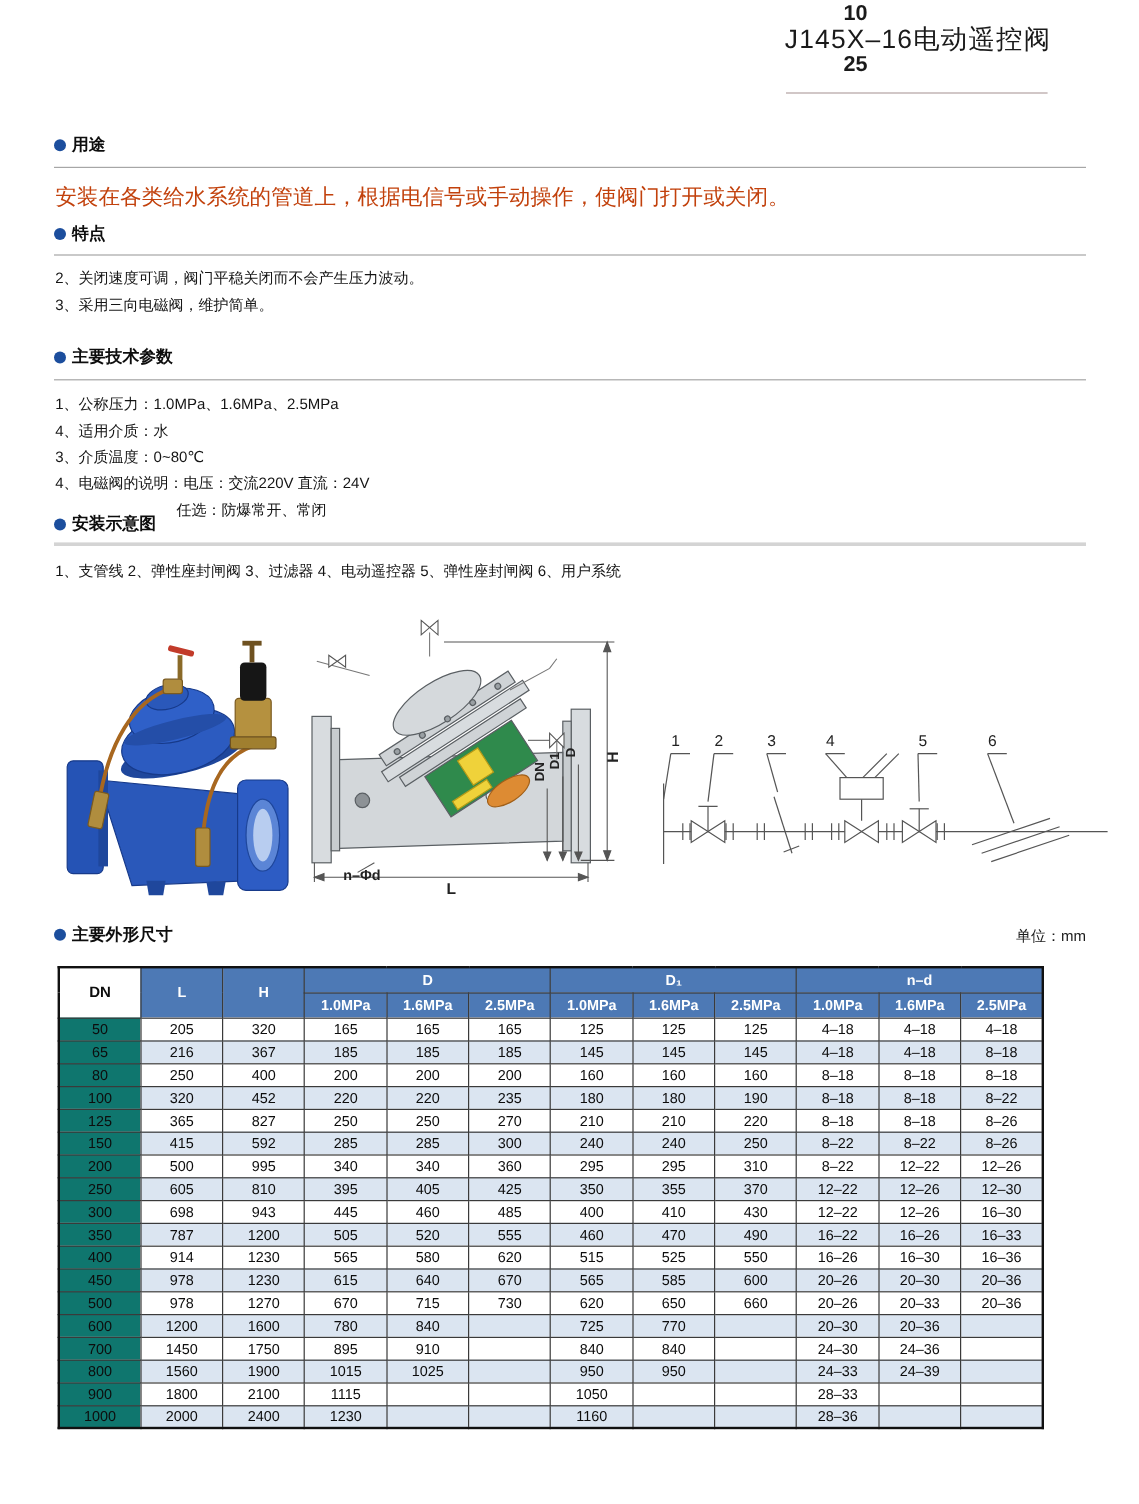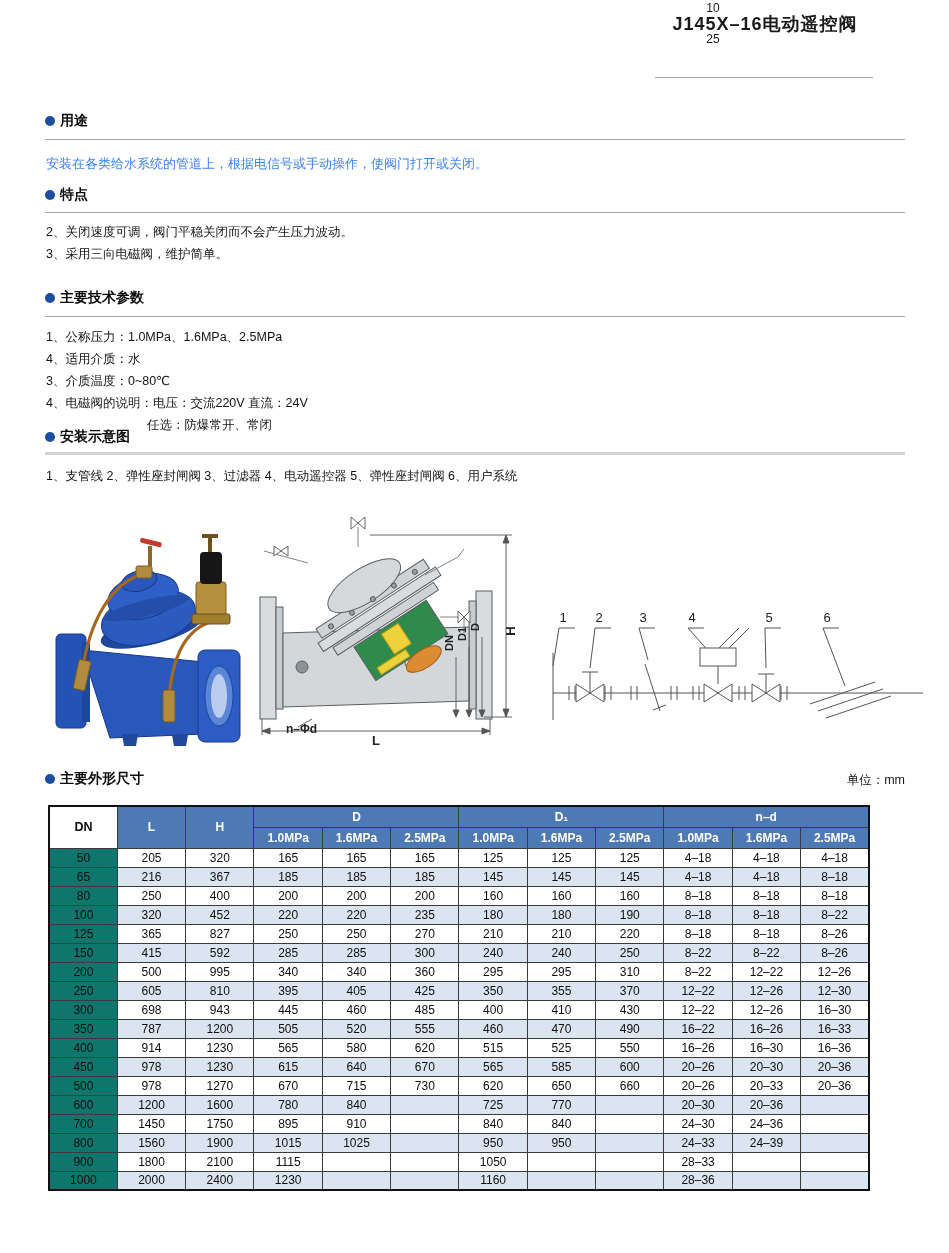--- a/index.html
+++ b/index.html
@@ -3,31 +3,31 @@
 <meta charset="utf-8">
 <style>
   * { margin:0; padding:0; box-sizing:border-box; }
   html,body { background:#fff; }
   body { font-family:"Liberation Sans","DejaVu Sans",sans-serif; color:#1a1a1a; }
   .page { position:relative; width:949px; height:1253px; background:#fff; overflow:hidden; }
   .abs { position:absolute; }
 
   
   .title-block { top:2px; left:600px; width:330px; text-align:center; line-height:1.05; }
-  .title-press { font-size:12px; font-weight:400; transform:translateX(-52px); }
-  .title-main  { font-size:18px; font-weight:700; letter-spacing:1px; }
+  .title-press { font-size:18px; font-weight:700; transform:translateX(-52px); }
+  .title-main  { font-size:22px; font-weight:400; letter-spacing:1px; }
   .title-rule  { top:77px; left:655px; width:218px; height:1px; background:#b3a3a3; }
 
   
   .sec-head { display:flex; align-items:center; gap:5px; font-size:14px; font-weight:bold; color:#0d0d0d; }
   .bullet { width:10px; height:10px; border-radius:50%; background:#1c4e9d; flex:0 0 auto; }
   .rule  { height:1px; background:#a6a6a6; }
   .rule-thick { height:3px; background:#d4d4d4; }
 
-  .body-text { font-size:13px; font-weight:500; color:#3b82f6; line-height:22px; white-space:pre; }
+  .body-text { font-size:18px; font-weight:500; color:#c2410c; line-height:22px; white-space:pre; }
   .list-line { font-size:12.5px; font-weight:500; color:#141414; line-height:22px; }
   .indent { padding-left:101px; }
 
   .unit-label { font-size:12.5px; font-weight:500; }
 
   
   table.dims { border-collapse:collapse; table-layout:fixed; width:822px; font-size:12px; border:2px solid #111; }
   .dims th, .dims td { border:1px solid #3a3a3a; text-align:center; vertical-align:middle; padding:0; }
   .dims thead th { background:#4d79b5; color:#fff; font-weight:bold; height:21px; font-size:12px; }
   .dims thead th.dn-head { background:#fff; color:#0d0d0d; font-size:12.5px; }

